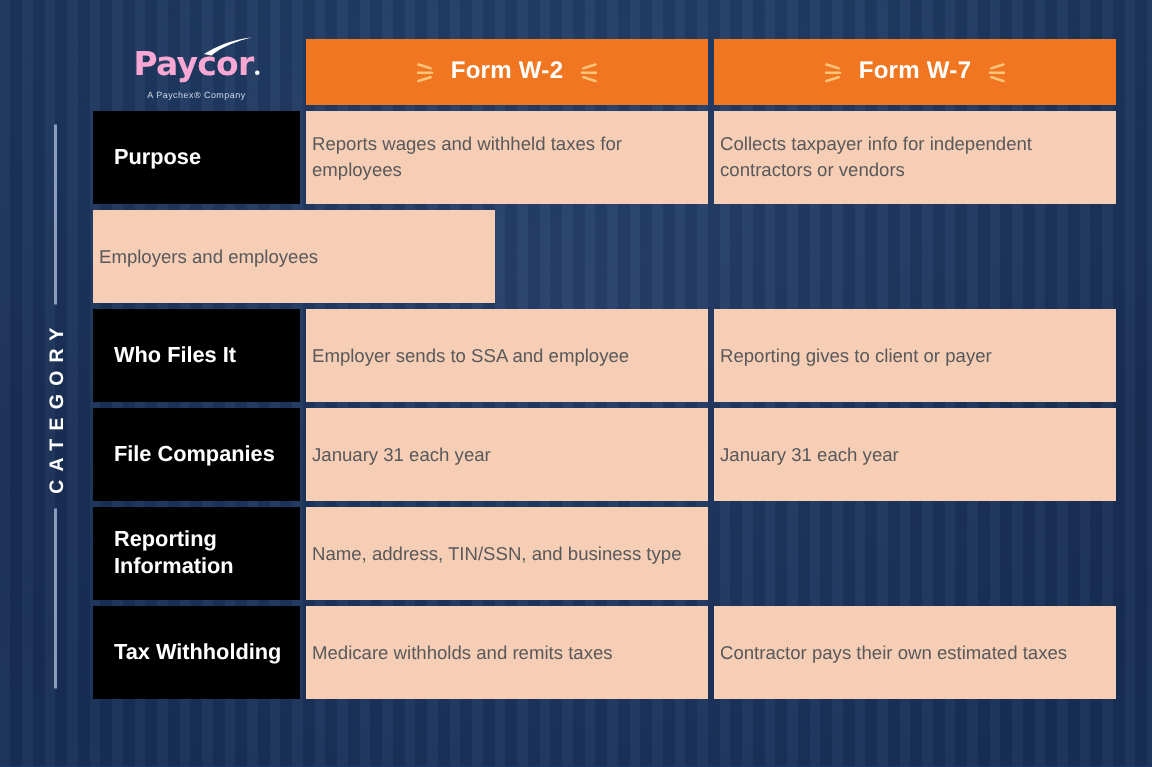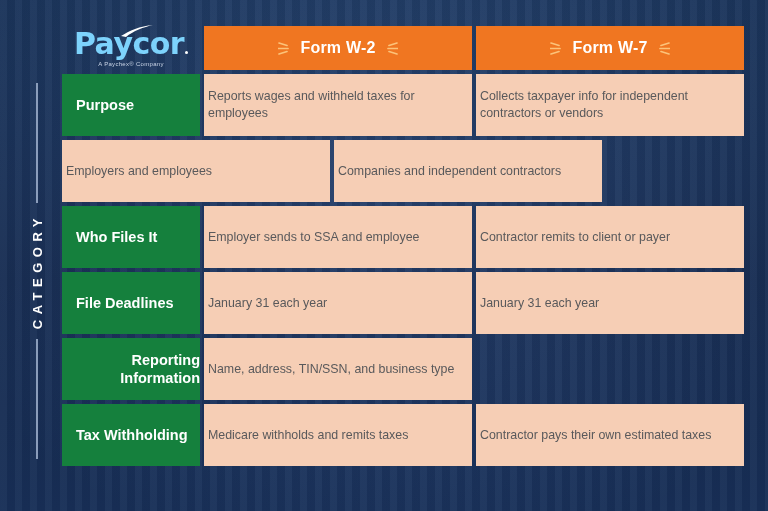--- a/index.html
+++ b/index.html
@@ -47,21 +47,21 @@
     white-space:nowrap;
   }
 
   
   .logo-cell{
     position:absolute;left:62px;top:26px;width:138px;height:44px;
     display:flex;flex-direction:column;align-items:center;justify-content:center;
   }
   .logo-wrap{position:relative;display:inline-block;}
   .logo-word{
-    color:#7dd3fc;font-size:30px;font-weight:bold;letter-spacing:-0.5px;
+    color:#f9a8d4;font-size:22px;font-weight:bold;letter-spacing:-0.5px;
     line-height:30px;font-family:"DejaVu Sans", sans-serif;
   }
   .logo-dot{
     display:inline-block;width:3px;height:3px;background:#ffffff;border-radius:50%;
     vertical-align:baseline;margin-left:1px;
   }
   .logo-swoosh{
     position:absolute;left:46px;top:-5px;width:34px;height:14px;
   }
   .logo-tag{
@@ -85,25 +85,24 @@
     background:#f07621;
     display:flex;align-items:center;justify-content:center;gap:7px;
     color:#ffffff;font-size:16px;font-weight:bold;letter-spacing:.2px;
   }
   .hdr.blank{background:transparent;}
 
   .spark{width:15px;height:17px;flex:0 0 15px;}
   .spark.right{transform:scaleX(-1);}
 
   .rowlabel{
-    background:#15803d;color:#ffffff;
+    background:#000000;color:#ffffff;
     font-size:14.5px;font-weight:bold;line-height:18px;
     display:flex;align-items:center;
     padding:0 0 0 14px;
-    text-align:right;
   }
   .content{
     background:#f6ceb5;color:#59595b;
     font-size:12.4px;line-height:17px;
     display:flex;align-items:center;
     padding:0 12px 0 4px;
   }
   .body-row .cell{height:62px;}
 </style>
 </head>
@@ -163,31 +162,30 @@
     </div>
 
     <div class="row body-row">
       <div class="cell c-label rowlabel">Purpose</div>
       <div class="cell c-w2 content">Reports wages and withheld taxes for employees</div>
       <div class="cell c-w9 content">Collects taxpayer info for independent contractors or vendors</div>
     </div>
 
     <div class="row body-row">
       <div class="cell c-w2 content">Employers and employees</div>
-      <div class="cell c-w9 content">Companies and independent contractors</div>
     </div>
 
     <div class="row body-row">
       <div class="cell c-label rowlabel">Who Files It</div>
       <div class="cell c-w2 content">Employer sends to SSA and employee</div>
-      <div class="cell c-w9 content">Contractor remits to client or payer</div>
-    </div>
-
-    <div class="row body-row">
-      <div class="cell c-label rowlabel">File Deadlines</div>
+      <div class="cell c-w9 content">Reporting gives to client or payer</div>
+    </div>
+
+    <div class="row body-row">
+      <div class="cell c-label rowlabel">File Companies</div>
       <div class="cell c-w2 content">January 31 each year</div>
       <div class="cell c-w9 content">January 31 each year</div>
     </div>
 
     <div class="row body-row">
       <div class="cell c-label rowlabel">Reporting Information</div>
       <div class="cell c-w9 content">Name, address, TIN/SSN, and business type</div>
     </div>
 
     <div class="row body-row">

